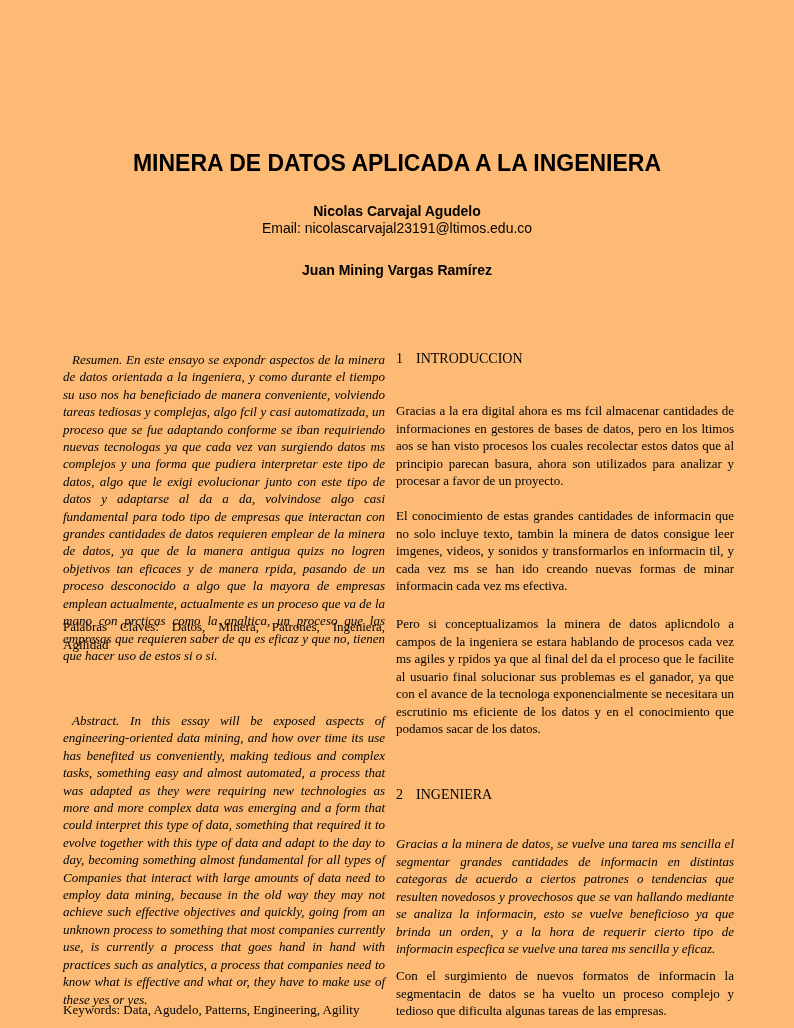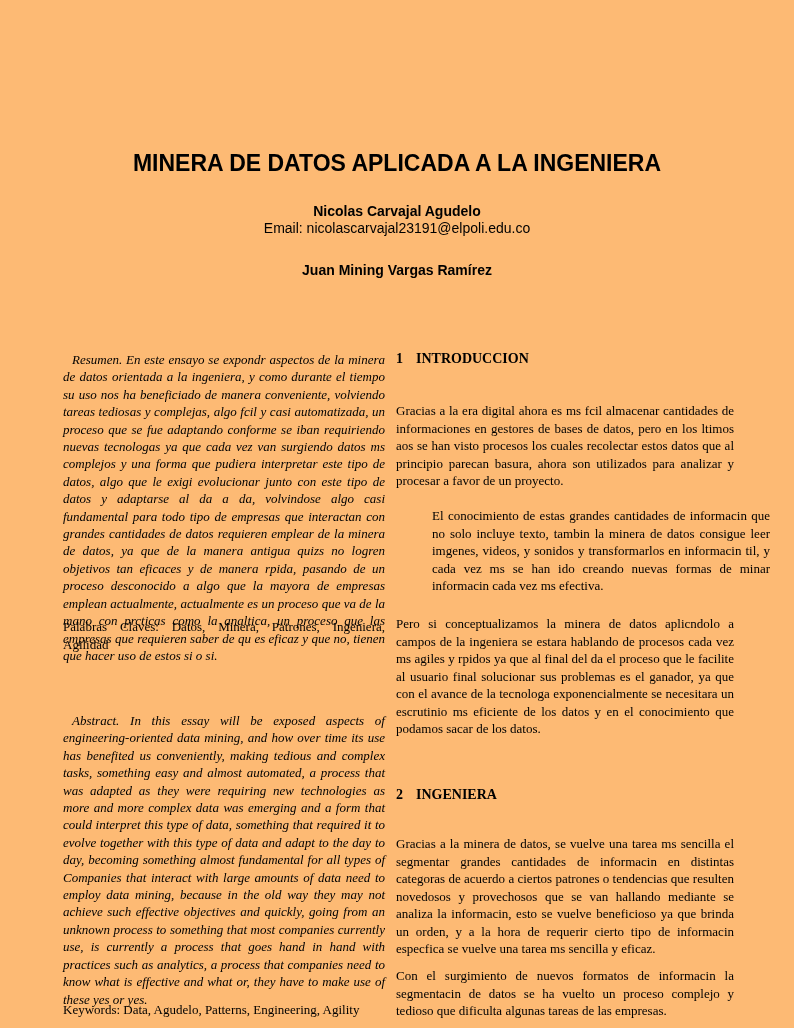--- a/index.html
+++ b/index.html
@@ -59,43 +59,43 @@
     font-size: 13px;
     line-height: 17.4px;
     text-indent: 9px;
   }
   .resumen  { top: 351px; }
   .palabras { top: 618px; }
   .abstract { top: 712px; }
   .keywords { top: 1001px; }
 
   .sec-heading {
-    font-weight: bold;
+    font-weight: normal;
     font-size: 14px;
     line-height: 16px;
     text-align: left;
   }
   .sec-heading .sec-num { margin-right: 13px; }
   .h-intro { top: 351px; }
   .p-i1 { top: 402px; }
-  .p-i2 { top: 507px; margin-left: 36px; }
+  .p-i2 { top: 507px; }
   .p-i3 { top: 615px; }
   .h-des { top: 787px; }
-  .p-d1 { top: 835px; }
+  .p-d1 { top: 835px; font-style: italic; }
   .p-d2 { top: 967px; }
 </style>
 </head>
 <body>
 
 <div class="page">
 
   <h1 class="title">MINERA DE DATOS APLICADA A LA INGENIERA</h1>
 
   <div class="author-line author-name a1n">Nicolas Carvajal Agudelo</div>
-  <div class="author-line a1e">Email: nicolascarvajal23191@elpoli.edu.co</div>
+  <div class="author-line a1e">Email: nicolascarvajal23191@ltimos.edu.co</div>
 
   <div class="author-line author-name a2n">Juan Mining Vargas Ramírez</div>
 
   <p class="blk col-l italic resumen"><span>Resumen.</span> <span>En este ensayo se expondr aspectos de la minera de datos orientada a la ingeniera, y como durante el tiempo su uso nos ha beneficiado de manera conveniente, volviendo tareas tediosas y complejas, algo fcil y casi automatizada, un proceso que se fue adaptando conforme se iban requiriendo nuevas tecnologas ya que cada vez van surgiendo datos ms complejos y una forma que pudiera interpretar este tipo de datos, algo que le exigi evolucionar junto con este tipo de datos y adaptarse al da a da, volvindose algo casi fundamental para todo tipo de empresas que interactan con grandes cantidades de datos requieren emplear de la minera de datos, ya que de la manera antigua quizs no logren objetivos tan eficaces y de manera rpida, pasando de un proceso desconocido a algo que la mayora de empresas emplean actualmente, actualmente es un proceso que va de la mano con prcticas como la analtica, un proceso que las empresas que requieren saber de qu es eficaz y que no, tienen que hacer uso de estos si o si.</span></p>
 
   <p class="blk col-l palabras">Palabras Claves: Datos, Minera, Patrones, Ingeniera, Agilidad</p>
 
   <p class="blk col-l italic abstract"><span>Abstract.</span> <span>In this essay will be exposed aspects of engineering-oriented data mining, and how over time its use has benefited us conveniently, making tedious and complex tasks, something easy and almost automated, a process that was adapted as they were requiring new technologies as more and more complex data was emerging and a form that could interpret this type of data, something that required it to evolve together with this type of data and adapt to the day to day, becoming something almost fundamental for all types of Companies that interact with large amounts of data need to employ data mining, because in the old way they may not achieve such effective objectives and quickly, going from an unknown process to something that most companies currently use, is currently a process that goes hand in hand with practices such as analytics, a process that companies need to know what is effective and what or, they have to make use of these yes or yes.</span></p>
 
   <p class="blk col-l keywords">Keywords: Data, Agudelo, Patterns, Engineering, Agility</p>

